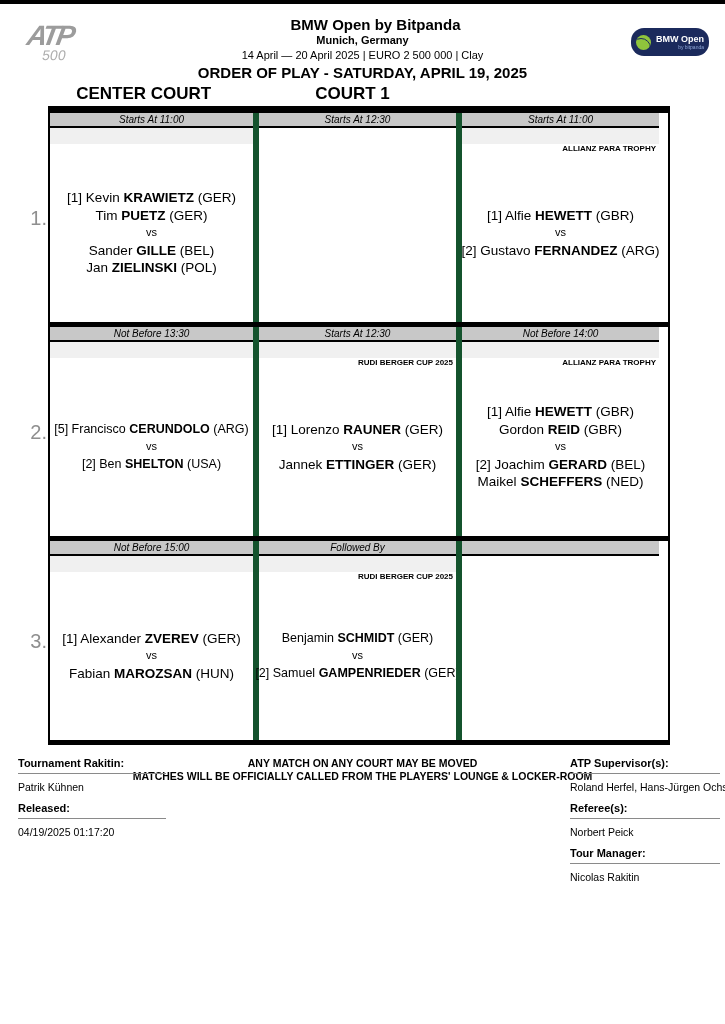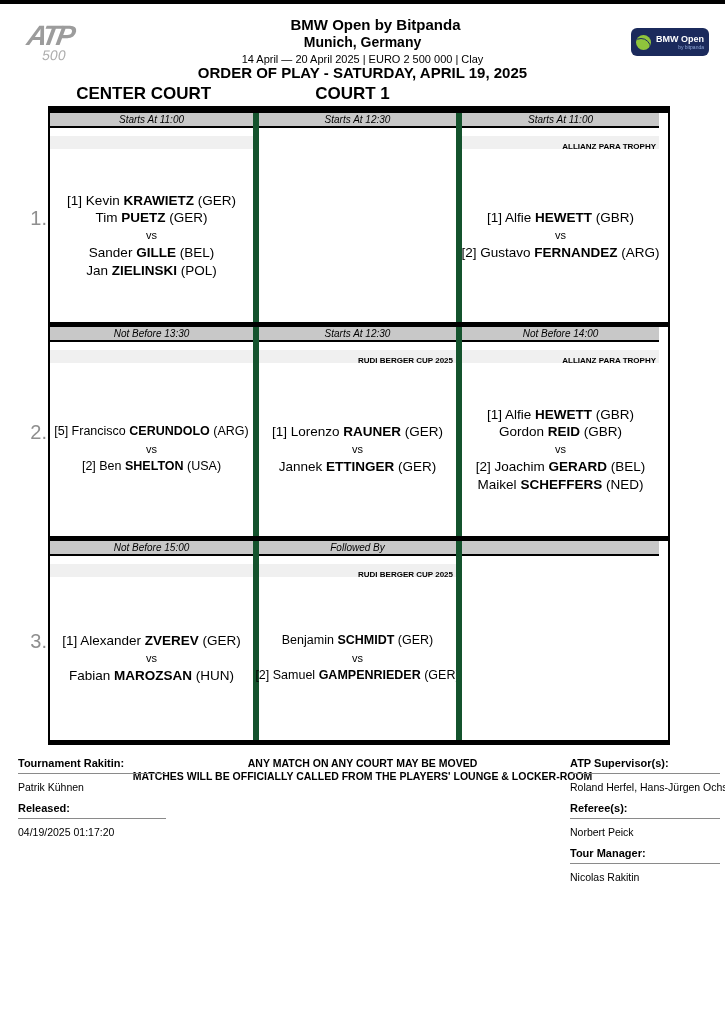--- a/index.html
+++ b/index.html
@@ -11,26 +11,26 @@
 
   
   .atp-logo { position:absolute; left:26px; top:24px; transform:skewX(-10deg); }
   .atp-brand { font-size:28px; font-weight:bold; font-style:italic; letter-spacing:-3px;
                color:#9c9c9c; line-height:24px; }
   .atp-tier { font-size:14px; color:#aeaeae; text-align:right; padding-right:3px; line-height:14px; }
 
   
   .header-center { position:absolute; top:16px; left:0; width:725px; text-align:center; }
   .h-tournament { font-size:15px; font-weight:bold;padding-left:26px; }
-  .h-location { font-size:14px; font-weight:bold; margin-top:1px; }
+  .h-location { font-size:11px; font-weight:bold; margin-top:1px; }
   .h-details { font-size:11px; margin-top:3px; }
 
   
   .bmw-badge { position:absolute; right:16px; top:28px; width:78px; height:28px;
-               background:#1b2a5c; border-radius:6px; display:flex; align-items:center;
+               background:#1b2a5c; border-radius:13px; display:flex; align-items:center;
                padding:0 5px; }
   .bmw-ball { width:15px; height:15px; border-radius:50%; background:#8fc43c;
               margin-right:5px; flex:0 0 auto; position:relative; overflow:hidden; }
   .bmw-ball:after { content:""; position:absolute; left:-5px; top:3px; width:18px; height:18px;
                     border-radius:50%; border:1.5px solid #1b2a5c; }
   .bmw-text { display:flex; flex-direction:column; flex:1; }
   .bmw-name { color:#fff; font-size:9px; font-weight:bold; line-height:10px; white-space:nowrap; }
   .bmw-sub { color:#8fa7d6; font-size:5px; text-align:right; line-height:7px; }
 
   .page-title { position:absolute; top:64px; left:0; width:725px; text-align:center;
@@ -54,21 +54,21 @@
   .cell { width:32.85%; display:flex; flex-direction:column;justify-content:space-between; }
   .cell:first-child { width:34.3%; }
   .cell + .cell { border-left:6px solid #14532d; }
   .timebar { height:15px; background:#c8c8c8; border-bottom:2px solid #000;
              font-size:10px; font-style:italic; text-align:center; line-height:13px; }
   .content { display:flex; flex-direction:column; }
   .r0 .content { height:194px; }
   .r1 .content { height:194px; }
   .r2 .content { height:184px; }
   .event { height:13px; background:#f0f0f0; font-size:8px; font-weight:bold;
-           text-align:right; padding:6px 3px 0 0; line-height:10px;margin-top:8px; }
+           text-align:right; padding:16px 3px 0 0; line-height:10px; }
   .match { flex:1; display:flex; flex-direction:column; justify-content:center;
            align-items:center; padding-bottom:0; }
   .mline { font-size:13.5px; line-height:17.5px; white-space:nowrap; }
   .sz-s .mline { font-size:12.5px; }
   .mline .b { font-weight:bold; }
   .mline.vs { font-size:11px; }
 
   
   .footer-note { position:absolute; top:757px; left:0; width:725px; text-align:center;
                  font-weight:bold; font-size:10.5px; line-height:13px; }

